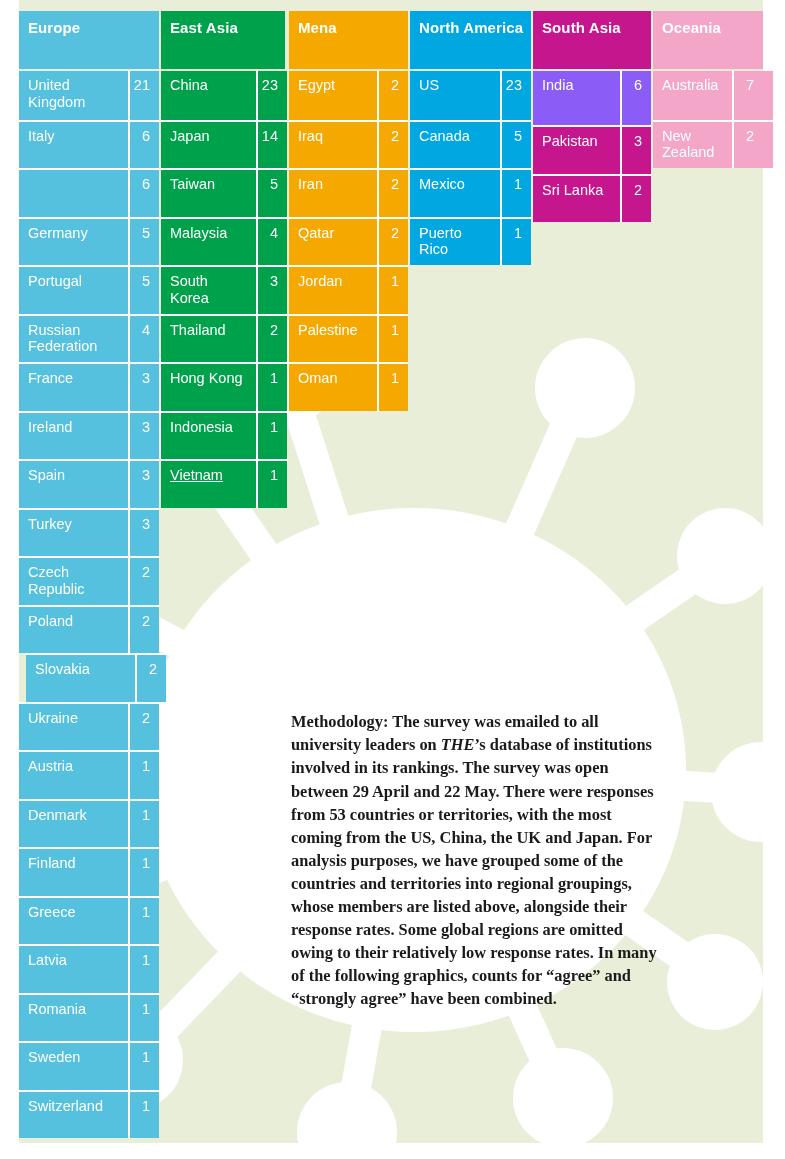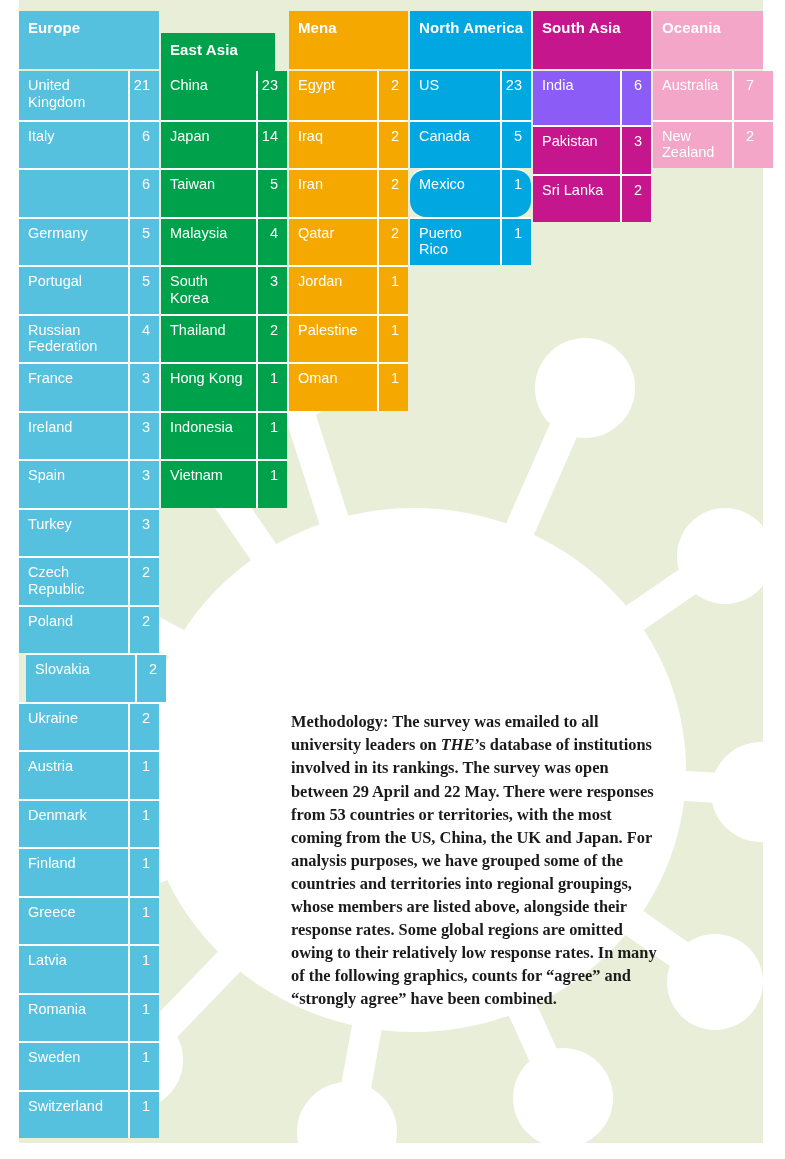--- a/index.html
+++ b/index.html
@@ -170,21 +170,21 @@
             <div class="rname" style="width: 109px;">Sweden</div>
             <div class="rcount" style="left: 109px; width: 31px;">1</div>
           </div>
           <div class="row" style="height: 48.5px; background: rgb(85, 193, 222);">
             <div class="rname" style="width: 109px;">Switzerland</div>
             <div class="rcount" style="left: 109px; width: 31px;">1</div>
           </div>
         </div>
       </div>
       <div class="col" style="left: 142px; width: 126px;">
-        <div class="hdr" style="width: 114px; height: 58px; background: rgb(0, 161, 75); margin-top: 22px;">East Asia</div>
+        <div class="hdr" style="width: 124px; height: 58px; background: rgb(0, 161, 75);">East Asia</div>
         <div class="rows" style="top: 60px; width: 126px;">
           <div class="row" style="height: 48.5px; background: rgb(0, 161, 75); border-top: 0px;">
             <div class="rname" style="width: 95px;">China</div>
             <div class="rcount" style="left: 95px; width: 31px;">23</div>
           </div>
           <div class="row" style="height: 48.5px; background: rgb(0, 161, 75);">
             <div class="rname" style="width: 95px;">Japan</div>
             <div class="rcount" style="left: 95px; width: 31px;">14</div>
           </div>
           <div class="row" style="height: 48.5px; background: rgb(0, 161, 75);">
@@ -205,21 +205,21 @@
           </div>
           <div class="row" style="height: 48.5px; background: rgb(0, 161, 75);">
             <div class="rname" style="width: 95px;">Hong Kong</div>
             <div class="rcount" style="left: 95px; width: 31px;">1</div>
           </div>
           <div class="row" style="height: 48.5px; background: rgb(0, 161, 75);">
             <div class="rname" style="width: 95px;">Indonesia</div>
             <div class="rcount" style="left: 95px; width: 31px;">1</div>
           </div>
           <div class="row" style="height: 48.5px; background: rgb(0, 161, 75);">
-            <div class="rname" style="width: 107px;">Vietnam</div>
+            <div class="rname" style="width: 107px; text-decoration: underline;">Vietnam</div>
             <div class="rcount" style="left: 95px; width: 31px;">1</div>
           </div>
         </div>
       </div>
       <div class="col" style="left: 270px; width: 119px;">
         <div class="hdr" style="width: 119px; height: 58px; background: rgb(245, 168, 0);">Mena</div>
         <div class="rows" style="top: 60px; width: 119px;">
           <div class="row" style="height: 48.5px; background: rgb(245, 168, 0); border-top: 0px;">
             <div class="rname" style="width: 88px;">Egypt</div>
             <div class="rcount" style="left: 88px; width: 31px;">2</div>
@@ -254,21 +254,21 @@
         <div class="hdr" style="width: 121px; height: 58px; background: rgb(0, 167, 225);">North America</div>
         <div class="rows" style="top: 60px; width: 121px;">
           <div class="row" style="height: 48.5px; background: rgb(0, 167, 225); border-top: 0px;">
             <div class="rname" style="width: 90px;">US</div>
             <div class="rcount" style="left: 90px; width: 31px;">23</div>
           </div>
           <div class="row" style="height: 48.5px; background: rgb(0, 167, 225);">
             <div class="rname" style="width: 90px;">Canada</div>
             <div class="rcount" style="left: 90px; width: 31px;">5</div>
           </div>
-          <div class="row" style="height: 48.5px; background: rgb(0, 167, 225); border-radius: 16px;">
+          <div class="row" style="height: 48.5px; background: rgb(0, 167, 225);">
             <div class="rname" style="width: 90px;">Mexico</div>
             <div class="rcount" style="left: 90px; width: 31px;">1</div>
           </div>
           <div class="row" style="height: 48.5px; background: rgb(0, 167, 225);">
             <div class="rname" style="width: 90px;">Puerto Rico</div>
             <div class="rcount" style="left: 90px; width: 31px;">1</div>
           </div>
         </div>
       </div>
       <div class="col" style="left: 514px; width: 118px;">

